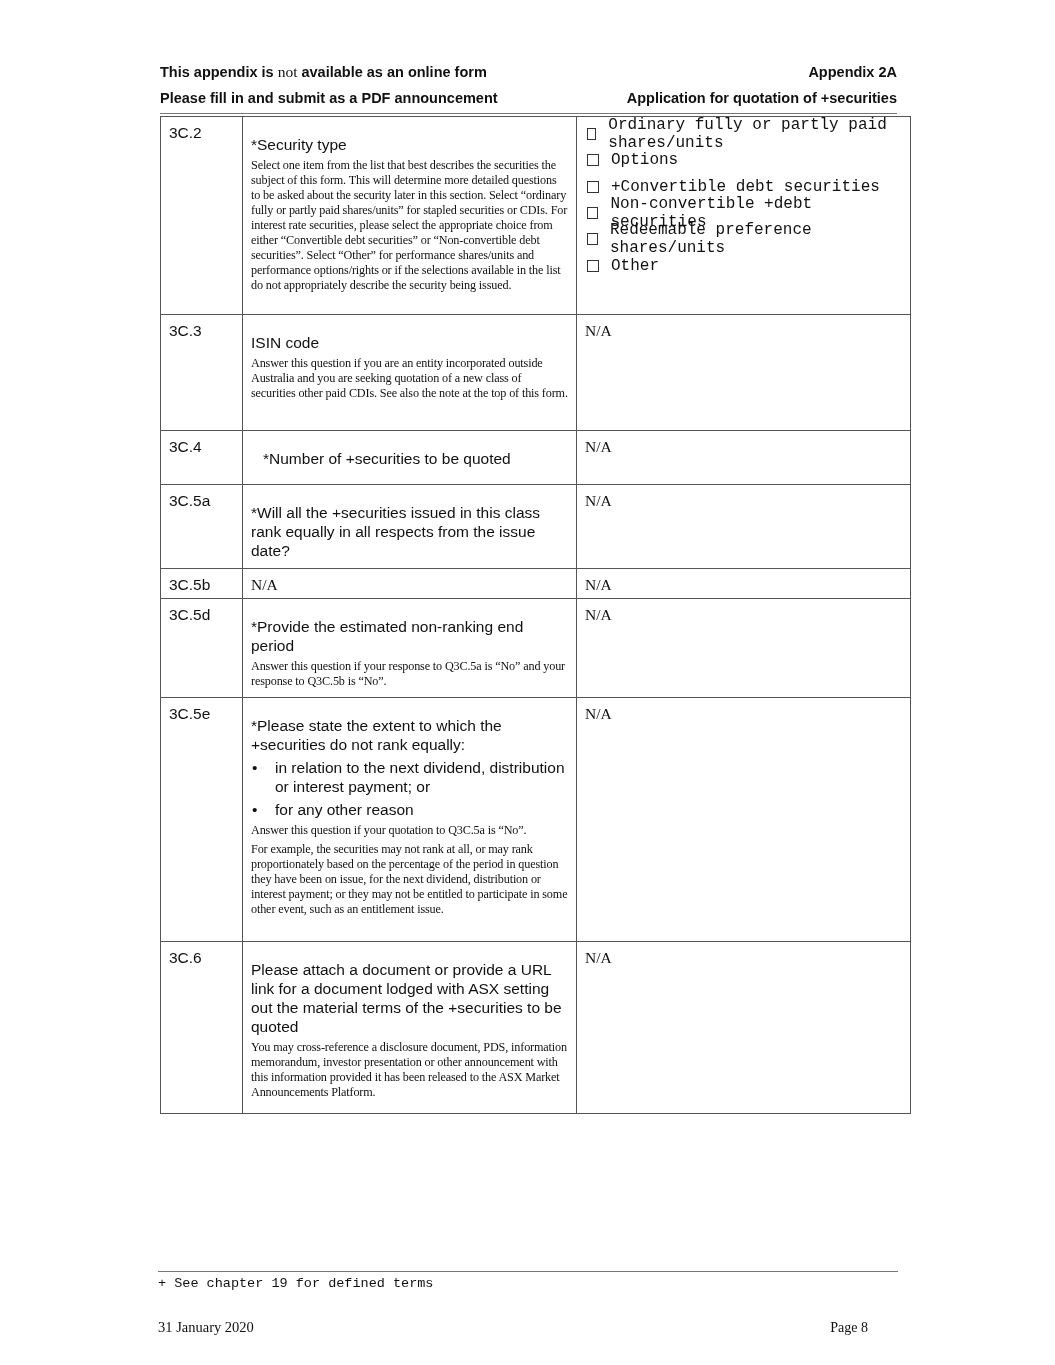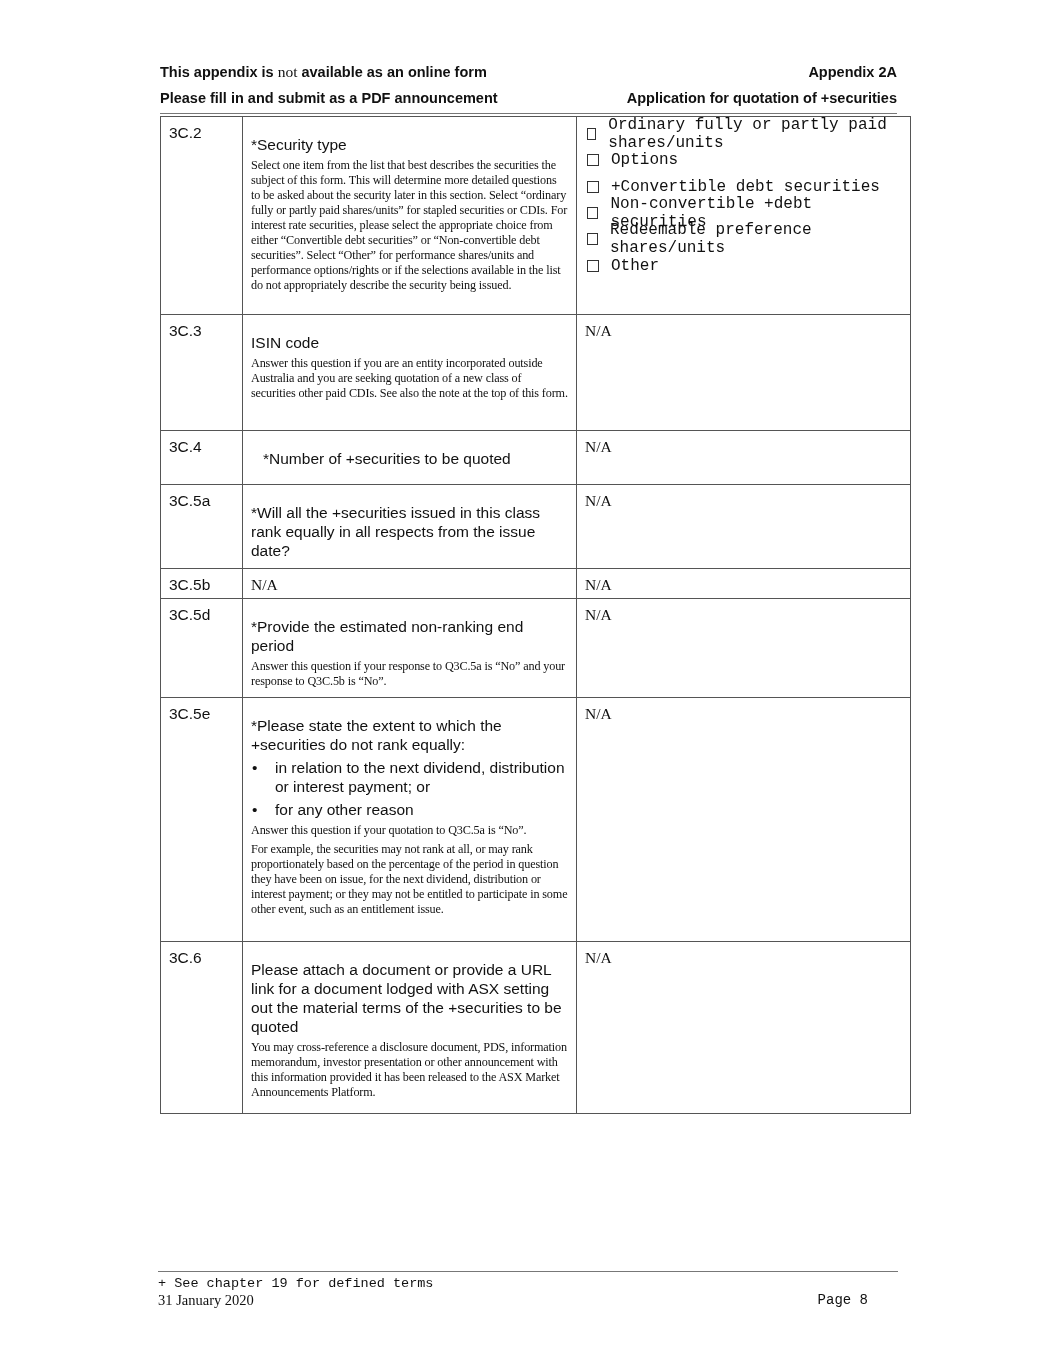--- a/index.html
+++ b/index.html
@@ -14,23 +14,23 @@
   .q { font-family: "Liberation Sans", sans-serif; font-size: 15.5px; line-height: 19px; margin: 12px 0 4px 0; }
   .note { font-family: "Liberation Serif", serif; font-size: 12.2px; line-height: 15px; margin: 0 0 4px 0; letter-spacing: -0.15px; }
   .ans { font-family: "Liberation Serif", serif; font-size: 15.5px; line-height: 19px; }
   .opts { font-family: Liberation Mono, monospace; font-size: 16px; }
   .opt { display: flex; align-items: center; height: 26.3px; }
   .box { display: inline-block; width: 10px; height: 10px; border: 1px solid #333; margin-right: 12px; margin-left: 2px; }
   .bul { display: flex; font-family: "Liberation Sans", sans-serif; font-size: 15.5px; line-height: 19px; margin: 4px 0 4px 0; }
   .bul .dot { width: 23px; flex: none; padding-left: 1px; }
   .ftr { position: absolute; left: 158px; top: 1271px; width: 740px; border-top: 1px solid #777; }
   .ftr1 { font-family: Liberation Mono, monospace; font-size: 13.5px; line-height: 16px; margin-top: 4px; }
-  .ftr2 { display: flex; justify-content: space-between; padding-right: 30px; }
+  .ftr2 { display: flex; justify-content: space-between; padding-right: 30px; margin-top: 27px; }
   .ftr2 .date { font-family: "Liberation Serif", serif; font-size: 14.5px; line-height: 17px; }
-  .ftr2 .page { font-family: Liberation Mono, monospace; font-size: 14px; line-height: 17px; }
+  .ftr2 .page { font-family: Liberation Serif, serif; font-size: 14px; line-height: 17px; }
 </style>
 </head>
 <body>
 
 <div class="hdr">
   <div class="hdr-row">
     <span><span>This appendix is </span><span class="serif-not">not</span><span> available as an online form</span></span>
     <span>Appendix 2A</span>
   </div>
   <div class="hdr-row">

